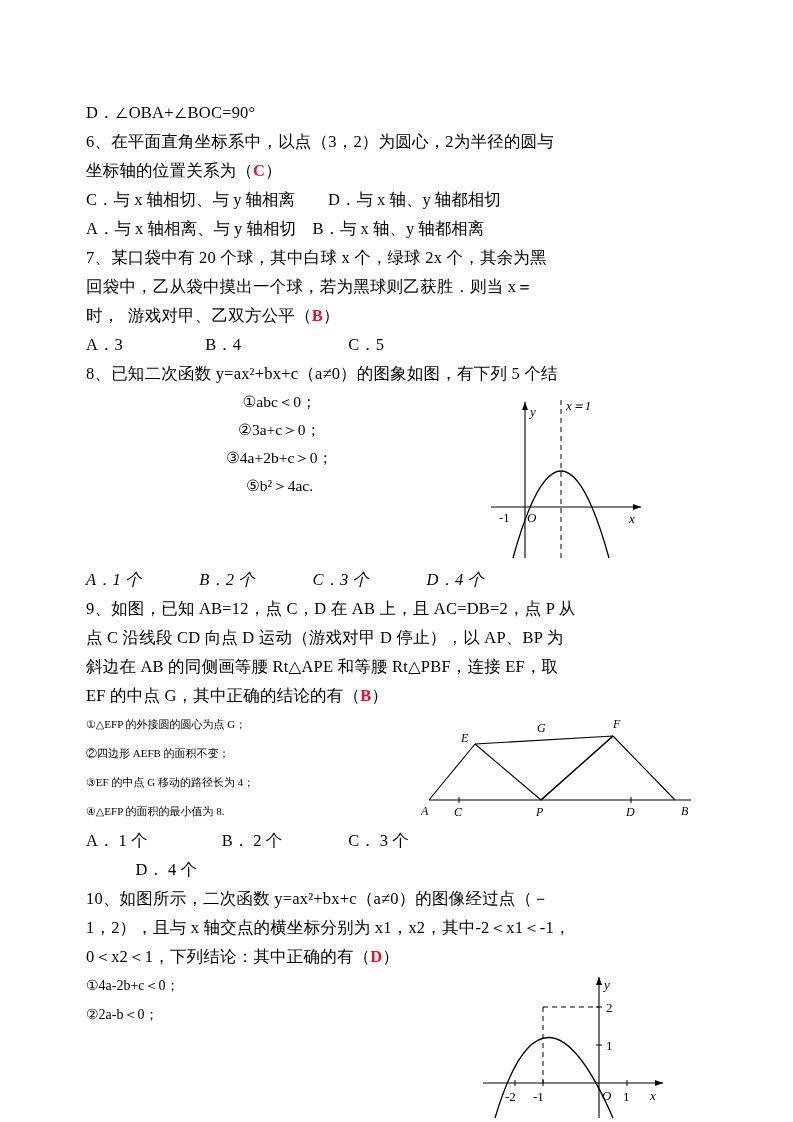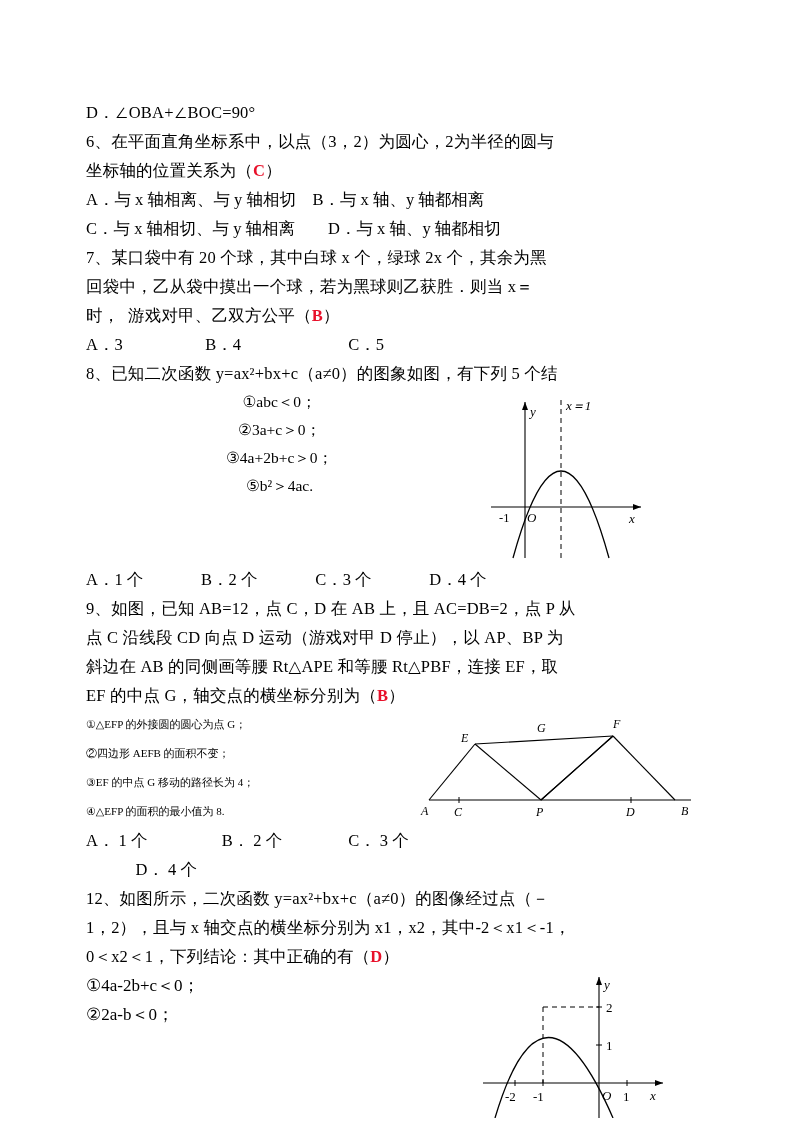--- a/index.html
+++ b/index.html
@@ -43,34 +43,34 @@
     margin: 2px 6px 0 10px;
   }
   .clearfix::after { content: ""; display: block; clear: both; }
   .opt-row {
     font-size: 16.5px;
     line-height: 29px;
     white-space: pre;
   }
   .q8-list div { font-size: 15.5px; line-height: 28px; text-align: center; }
   .q9-list div { font-size: 11px; line-height: 29px; font-family: Liberation Serif, serif; }
-  .q10-list div { font-size: 17px; line-height: 29px; }
+  .q10-list div { font-size: 14px; line-height: 29px; }
 </style>
 </head>
 <body>
 
 <div class="page">
 
   <div class="line">D．∠OBA+∠BOC=90°</div>
 
   <div class="q-block">
     <div class="line">6、在平面直角坐标系中，以点（3，2）为圆心，2为半径的圆与</div>
     <div class="line"><span>坐标轴的位置关系为（</span><span class="ans">C</span><span>）</span></div>
+    <div class="opt-row">C．与 x 轴相切、与 y 轴相离        D．与 x 轴、y 轴都相切</div>
     <div class="opt-row">A．与 x 轴相离、与 y 轴相切    B．与 x 轴、y 轴都相离</div>
-    <div class="opt-row">C．与 x 轴相切、与 y 轴相离        D．与 x 轴、y 轴都相切</div>
   </div>
 
   <div class="q-block">
     <div class="line">7、某口袋中有 20 个球，其中白球 x 个，绿球 2x 个，其余为黑</div>
     <div class="line">回袋中，乙从袋中摸出一个球，若为黑球则乙获胜．则当 x＝</div>
     <div class="line"><span>时，  游戏对甲、乙双方公平（</span><span class="ans">B</span><span>）</span></div>
     <div class="opt-row">A．3                    B．4                          C．5</div>
   </div>
 
   <div class="q-block clearfix">
@@ -96,28 +96,28 @@
         <text x="83" y="20" font-family="Liberation Serif, serif" font-style="italic" font-size="13">x＝1</text>
       </svg>
     </div>
 
     <div class="q8-list">
       <div>①abc＜0；</div>
       <div>②3a+c＞0；</div>
       <div>③4a+2b+c＞0；</div>
       <div>⑤b²＞4ac.</div>
     </div>
-    <div class="opt-row" style="clear:both;">A．1 个              B．2 个              C．3 个              D．4 个</div>
+    <div class="opt-row" style="clear:both;font-style:italic;">A．1 个              B．2 个              C．3 个              D．4 个</div>
   </div>
 
   <div class="q-block clearfix">
     <div class="line">9、如图，已知 AB=12，点 C，D 在 AB 上，且 AC=DB=2，点 P 从</div>
     <div class="line">点 C 沿线段 CD 向点 D 运动（游戏对甲 D 停止），以 AP、BP 为</div>
     <div class="line">斜边在 AB 的同侧画等腰 Rt△APE 和等腰 Rt△PBF，连接 EF，取</div>
-    <div class="line"><span>EF 的中点 G，轴交点的横坐标分别为（</span><span class="ans">B</span><span>）</span></div>
+    <div class="line"><span>EF 的中点 G，其中正确的结论的有（</span><span class="ans">B</span><span>）</span></div>
 
     <div class="float-fig" style="width:290px;height:110px;">
       <svg width="290" height="110" viewBox="0 0 290 110">
 
         <line x1="16" y1="88" x2="278" y2="88" stroke="#000" stroke-width="1.1"></line>
 
         <line x1="16" y1="88" x2="62" y2="32" stroke="#000" stroke-width="1.1"></line>
         <line x1="62" y1="32" x2="128" y2="88" stroke="#000" stroke-width="1.1"></line>
 
         <line x1="128" y1="88" x2="200" y2="24" stroke="#000" stroke-width="1.1"></line>
@@ -145,21 +145,21 @@
       <div>①△EFP 的外接圆的圆心为点 G；</div>
       <div>②四边形 AEFB 的面积不变；</div>
       <div>③EF 的中点 G 移动的路径长为 4；</div>
       <div>④△EFP 的面积的最小值为 8.</div>
     </div>
     <div class="opt-row" style="clear:both;">A． 1 个                  B． 2 个                C． 3 个</div>
     <div class="opt-row">            D． 4 个</div>
   </div>
 
   <div class="q-block clearfix">
-    <div class="line">12、如图所示，二次函数 y=ax²+bx+c（a≠0）的图像经过点（－</div>
+    <div class="line">10、如图所示，二次函数 y=ax²+bx+c（a≠0）的图像经过点（－</div>
     <div class="line">1，2），且与 x 轴交点的横坐标分别为 x1，x2，其中-2＜x1＜-1，</div>
     <div class="line"><span>0＜x2＜1，下列结论：其中正确的有（</span><span class="ans">D</span><span>）</span></div>
 
     <div class="float-fig" style="width:230px;height:145px;">
       <svg width="230" height="145" viewBox="0 0 230 145">
 
         <line x1="10" y1="110" x2="190" y2="110" stroke="#000" stroke-width="1.1"></line>
         <polygon points="190,110 182,107 182,113" fill="#000"></polygon>
 
         <line x1="126" y1="4" x2="126" y2="145" stroke="#000" stroke-width="1.1"></line>

